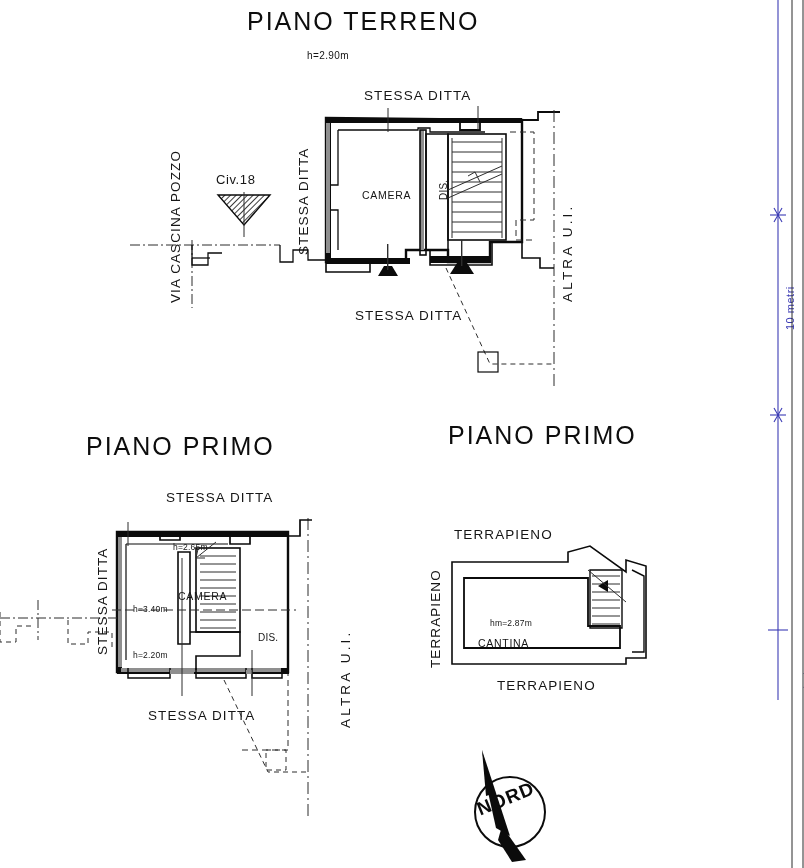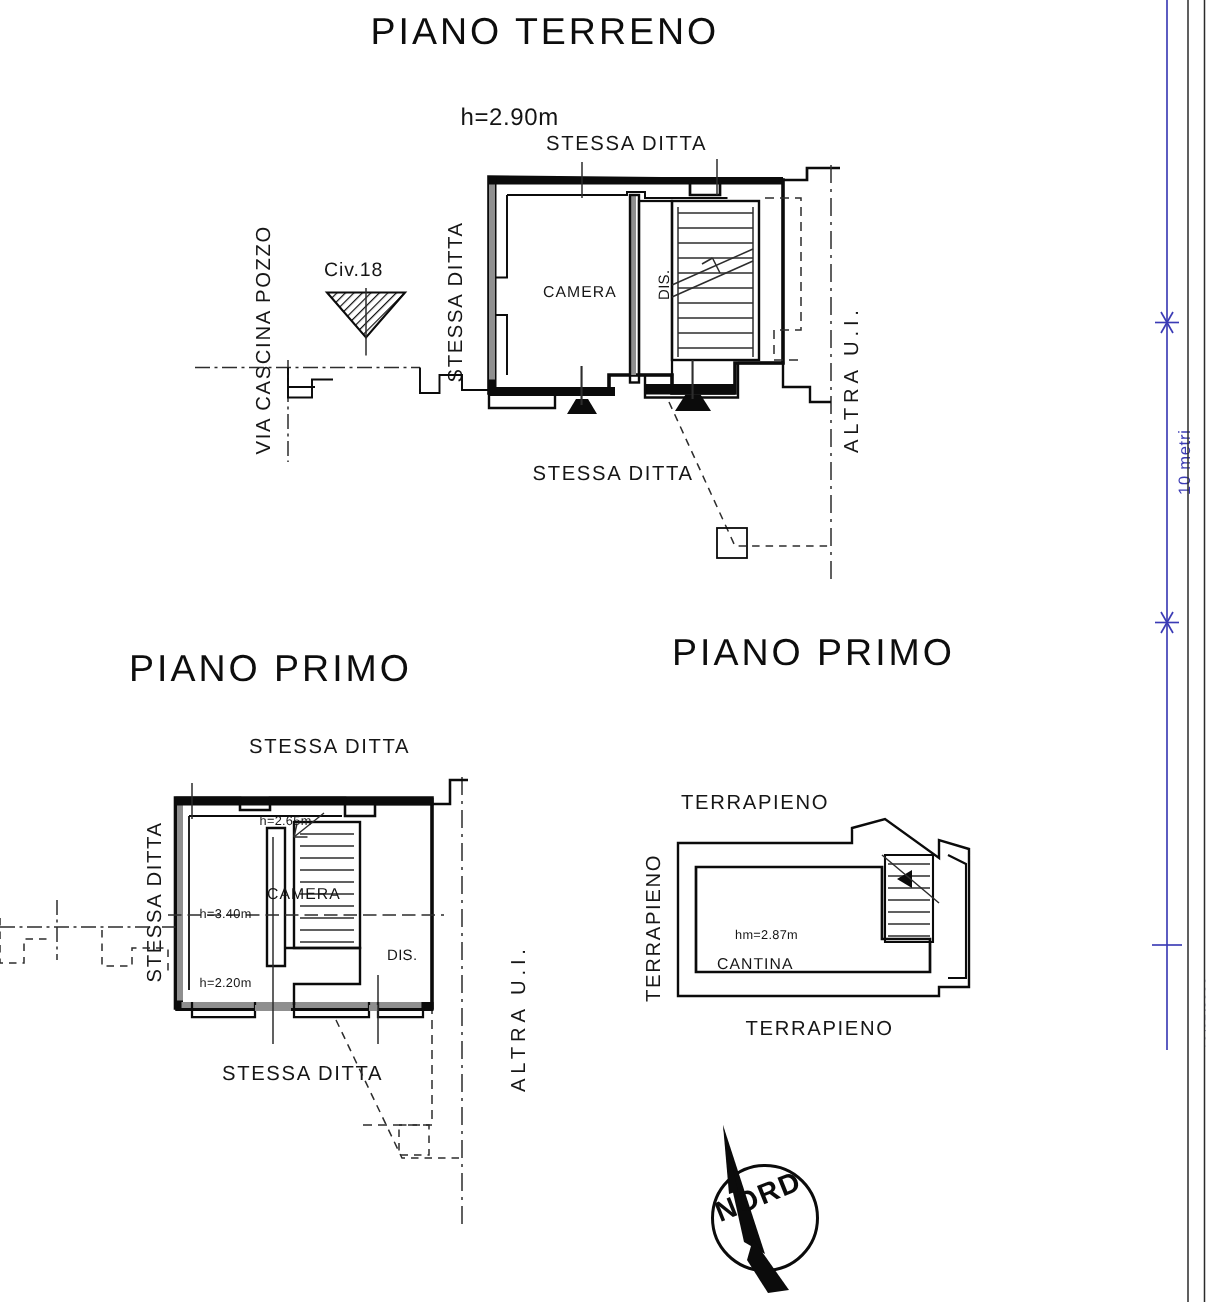--- a/index.html
+++ b/index.html
@@ -10,21 +10,21 @@
     color:#111111;
   }
   .stage{position:absolute;left:0;top:0;width:804px;height:668px;}
   .abs{position:absolute;}
 
   
   .title{
     font-size:25px;letter-spacing:2.0px;color:#0d0d0d;
     font-family:"Liberation Sans", sans-serif;white-space:nowrap;
   }
-  .subtitle{font-size:16px;letter-spacing:.4px;color:#141414;white-space:nowrap;margin-top:20px;}
+  .subtitle{font-size:10px;letter-spacing:.4px;color:#141414;white-space:nowrap;}
   .lbl{font-size:13.5px;letter-spacing:1.1px;color:#161616;white-space:nowrap;}
   .lbl-sm{font-size:11px;letter-spacing:.6px;color:#161616;white-space:nowrap;}
   .lbl-xs{font-size:8.5px;letter-spacing:.2px;color:#161616;white-space:nowrap;}
   .lbl-room{font-size:10.5px;letter-spacing:.7px;color:#141414;white-space:nowrap;}
   .rot90{transform-origin:0 0;transform:rotate(-90deg);}
 
   svg{display:block;overflow:visible;}
   .s-stroke{stroke:#0b0b0b;fill:none;}
   .s-fill{fill:#0b0b0b;stroke:none;}
   .s-thin{stroke:#2d2d2d;fill:none;stroke-width:1;}

